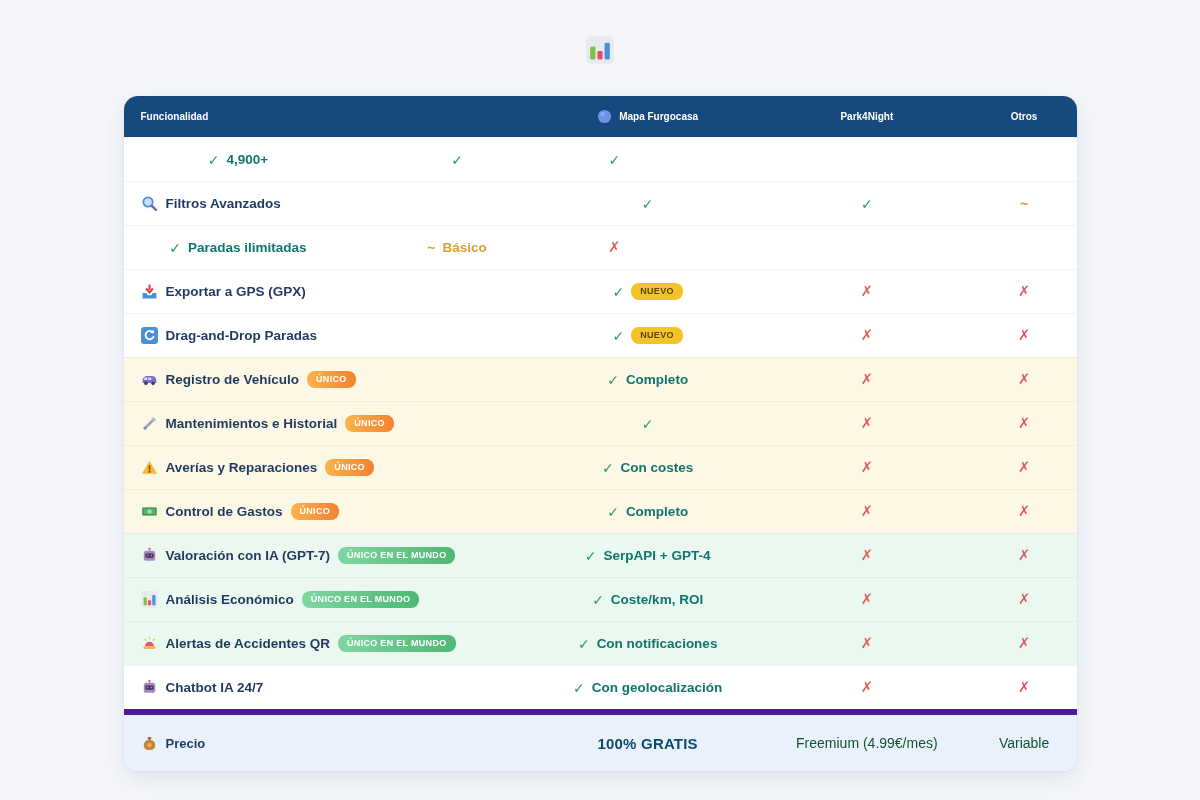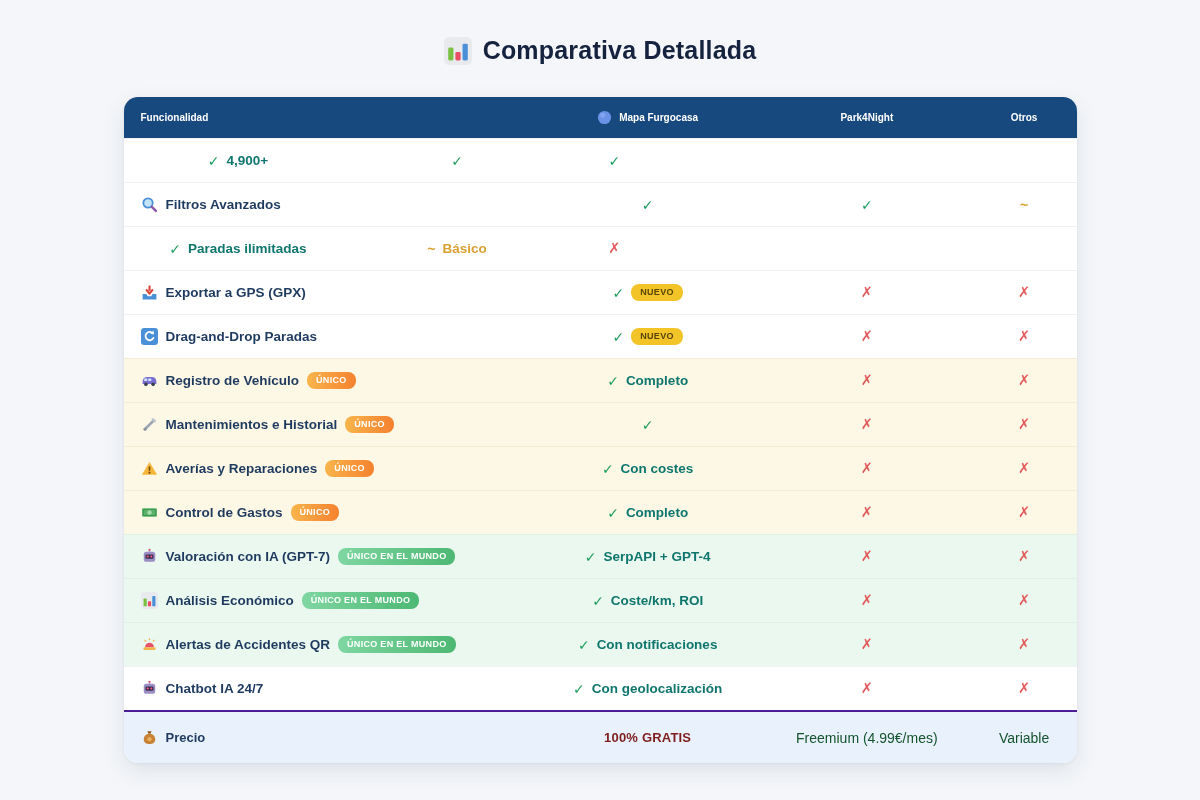--- a/index.html
+++ b/index.html
@@ -45,39 +45,38 @@
   .badge.nuevo { background:#F2C427; color:#584508; }
   .badge.unico { background:linear-gradient(90deg,#F9B54B,#F5812F); color:#fff; }
   .badge.unico_mundo { background:linear-gradient(90deg,#7FD6A1,#4DB873); color:#fff; }
   .mark { font-weight:bold; font-size:14px; line-height:1; }
   .mark.check { color:#1FA05F; }
   .mark.cross { color:#E25B5B; font-size:14.5px; }
   .mark.tilde { color:#D9A132; font-size:14px; }
   .val-text { font-weight:bold; color:#0f766e; white-space:nowrap; }
   .val-text.tilde { color:#D9A132; }
   .footer {
-    display:flex; align-items:center; height:53px;
-    background:#E9F2FC; border-top:2px solid #4c1d95; font-size:13px;
-  }
-  .footer .price { color:#7f1d1d; font-weight:bold; font-size:13px; letter-spacing:.2px; }
+    display:flex; align-items:center; height:62px;
+    background:#E9F2FC; border-top:6px solid #4c1d95; font-size:13px;
+  }
+  .footer .price { color:#0c4a6e; font-weight:bold; font-size:15px; letter-spacing:.2px; }
   .footer .plain { color:#14532d; font-size:14px; }
   .hdr-brand { display:inline-flex; align-items:center; gap:7px; }
   .globe { width:15px; height:15px; display:inline-block; }
 </style>
 </head>
 <body>
 
 <div class="page-title">
   <span class="title-icon"><svg viewBox="0 0 16 16" width="100%" height="100%">
         <rect width="16" height="16" rx="3" fill="#E8EAEE"></rect>
         <rect x="2.4" y="6" width="3" height="7.4" rx="0.8" fill="#7AC143"></rect>
         <rect x="6.5" y="8.6" width="3" height="4.8" rx="0.8" fill="#E94F64"></rect>
         <rect x="10.6" y="3.8" width="3" height="9.6" rx="0.8" fill="#4A90D9"></rect>
       </svg></span>
-  <span>Comparativa Detallada</span>
 </div>
 
 <div class="wrap">
   <div class="table">
     <div class="thead">
       <div class="col-f">
         <span>Funcionalidad</span>
       </div>
       <div class="col-v">
         <span class="hdr-brand">

